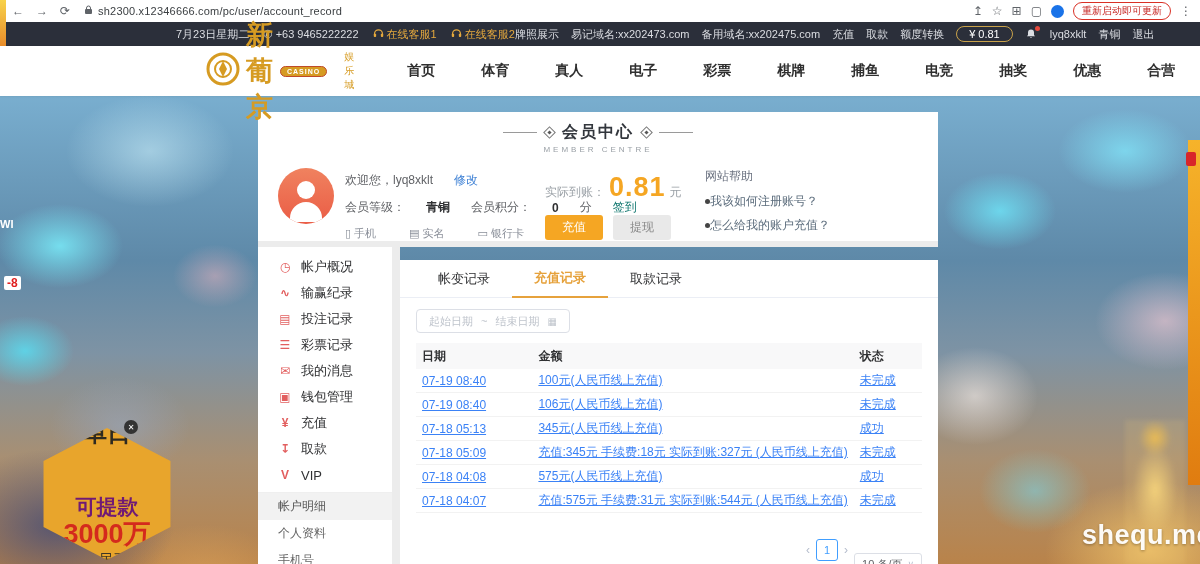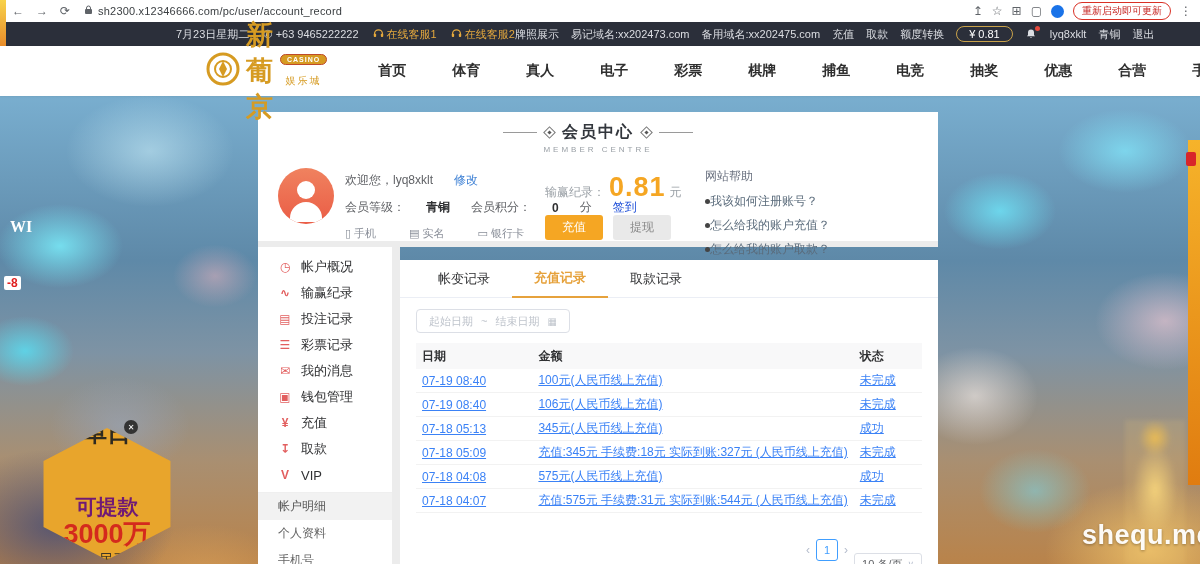--- a/index.html
+++ b/index.html
@@ -28,21 +28,21 @@
   .gold{color:#e5a93d;}
   .tb-pill{border:1px solid #c9a24a;border-radius:9px;padding:1px 12px;color:#fff;font-size:11px;}
   .bell-wrap{position:relative;display:inline-block;width:13px;height:13px;}
   .bell-dot{position:absolute;right:-2px;top:-2px;width:5px;height:5px;border-radius:50%;background:#e5493d;}
 
   
   .navbar{left:0;top:46px;width:1200px;height:50px;background:#fff;display:flex;align-items:center;
           box-shadow:0 1px 2px rgba(0,0,0,.06);z-index:3;}
   .logo{display:flex;align-items:center;margin-left:206px;gap:6px;}
   .logo-name{font-size:27px;font-weight:bold;color:#d69b22;letter-spacing:1px;}
-  .logo-side{display:flex;flex-direction:column;align-items:center;gap:9px;}
+  .logo-side{display:flex;flex-direction:row;align-items:center;gap:17px;}
   .casino-badge{background:#d69b22;color:#fff;font-size:7px;font-weight:bold;border:1px solid #c04a2a;
                 border-radius:7px;padding:1px 6px;letter-spacing:1px;}
   .logo-sub{color:#d69b22;font-size:10px;letter-spacing:2px;}
   .nav-items{display:flex;align-items:center;margin-left:28px;}
   .nav-item{font-size:14px;color:#2f2f2f;font-weight:600;padding:0 23px;cursor:pointer;white-space:nowrap;}
 
   
   .bg{left:0;top:96px;width:1200px;height:468px;
     background:
       radial-gradient(90px 60px at 60px 150px, rgba(120,230,245,.9), rgba(120,230,245,0) 70%),
@@ -58,21 +58,21 @@
       radial-gradient(170px 110px at 55px 430px, rgba(40,60,125,.65), transparent 70%),
       radial-gradient(130px 95px at 205px 495px, rgba(235,175,95,.6), transparent 70%),
       radial-gradient(100px 70px at 120px 330px, rgba(150,170,200,.5), transparent 70%),
       linear-gradient(180deg,#79aecf 0%,#5e89a8 35%,#7e93a4 55%,#a98f71 78%,#b9834a 100%);
   }
   .trophy{left:1125px;top:420px;width:60px;height:144px;filter:blur(2px);
     background:radial-gradient(30px 60px at 30px 70px,#f2d07a,rgba(242,208,122,.15) 75%),
                radial-gradient(22px 24px at 30px 18px,#e8b84f,transparent 75%);}
   .watermark{left:1082px;top:520px;font-size:27px;font-weight:bold;color:#fff;opacity:.95;
              text-shadow:0 1px 3px rgba(0,0,0,.35);letter-spacing:.5px;}
-  .frag-wi{left:10px;top:218px;color:#fff;font-weight:bold;font-size:16px;font-family:Liberation Serif, serif;}
+  .frag-wi{left:0;top:218px;color:#fff;font-weight:bold;font-size:11px;}
   .frag-8{left:4px;top:276px;background:#fff;color:#e02020;font-weight:bold;font-size:12px;padding:0 3px;border-radius:2px;}
   .right-strip{left:1188px;top:140px;width:12px;height:345px;background:linear-gradient(180deg,#f6b32a,#e07c10);}
   .strip-badge{left:1186px;top:152px;width:10px;height:14px;background:#d8262a;border-radius:2px;}
 
   
   .promo{left:38px;top:428px;width:138px;height:132px;background:#e8a52c;
          clip-path:polygon(50% 0,96% 25%,96% 75%,50% 100%,4% 75%,4% 25%);
          display:flex;flex-direction:column;align-items:center;justify-content:center;z-index:4;}
   .promo-l1{font-size:24px;font-weight:bold;color:#2e2a20;line-height:1.1;}
   .promo-l2{font-size:21px;font-weight:bold;color:#701a75;line-height:1.2;margin-top:48px;}
@@ -91,21 +91,21 @@
   .m-sub{text-align:center;font-size:8px;color:#9aa0a6;letter-spacing:3px;margin-top:2px;}
 
   .avatar{left:278px;top:168px;width:56px;height:56px;border-radius:50%;overflow:hidden;
           background:linear-gradient(#f0825f,#ea5c45);z-index:3;}
   .avatar .head{position:absolute;left:19px;top:13px;width:18px;height:18px;border-radius:50%;background:#fff;}
   .avatar .body{position:absolute;left:12px;top:34px;width:32px;height:20px;border-radius:16px 16px 0 0;background:#fff;}
 
   .info-col{left:345px;top:172px;z-index:3;font-size:12px;color:#606266;}
   .info-line{margin-bottom:10px;display:flex;align-items:center;gap:21px;white-space:nowrap;}
   .link-blue{color:#3b7fd4;cursor:pointer;}
-  .link-orange{color:#1d4ed8;cursor:pointer;font-family:Liberation Serif, serif;}
+  .link-orange{color:#0f766e;cursor:pointer;font-family:Liberation Serif, serif;}
   .val-dark{color:#303133;font-weight:bold;}
   .verify-item{display:inline-flex;align-items:center;gap:3px;color:#8a8f99;font-size:11px;margin-right:12px;cursor:pointer;}
   .verify-item .vicon{font-size:11px;color:#8a8f99;}
 
   .bal-col{left:545px;top:172px;z-index:3;}
   .bal-line{display:flex;align-items:baseline;gap:4px;white-space:nowrap;}
   .bal-label{font-size:12px;color:#9aa0a6;}
   .bal-num{font-size:27px;font-weight:bold;color:#f5a623;letter-spacing:1px;}
   .bal-unit{font-size:12px;color:#9aa0a6;}
   .bal-btns{margin-top:12px;display:flex;gap:10px;}
@@ -311,45 +311,41 @@
       </span>
       <span class="verify-item">
         <span class="vicon">✉</span>
         <span>邮箱</span>
       </span>
     </div>
 </div>
 
 <div class="abs bal-col">
   <div class="bal-line">
-    <span class="bal-label">输赢纪录：</span>
+    <span class="bal-label">实际到账：</span>
     <span class="bal-num">0.81</span>
     <span class="bal-unit">元</span>
   </div>
   <div class="bal-btns">
     <button class="btn-dep">充值</button>
     <button class="btn-wd">提现</button>
   </div>
 </div>
 
 <div class="abs help-col">
   <div class="help-title">网站帮助</div>
   <ul class="help-list" id="help-list">
       <li>
         <span class="hdot"></span>
         <span>我该如何注册账号？</span>
       </li>
       <li>
         <span class="hdot"></span>
         <span>怎么给我的账户充值？</span>
       </li>
-      <li>
-        <span class="hdot"></span>
-        <span>怎么给我的账户取款？</span>
-      </li>
     </ul>
 </div>
 
 <div class="abs gutter-h"></div>
 <div class="abs gutter-v"></div>
 
 <div class="abs side-panel">
   <div class="side-list" id="side-list">
       <div class="side-item">
         <span class="side-icon">◷</span>

